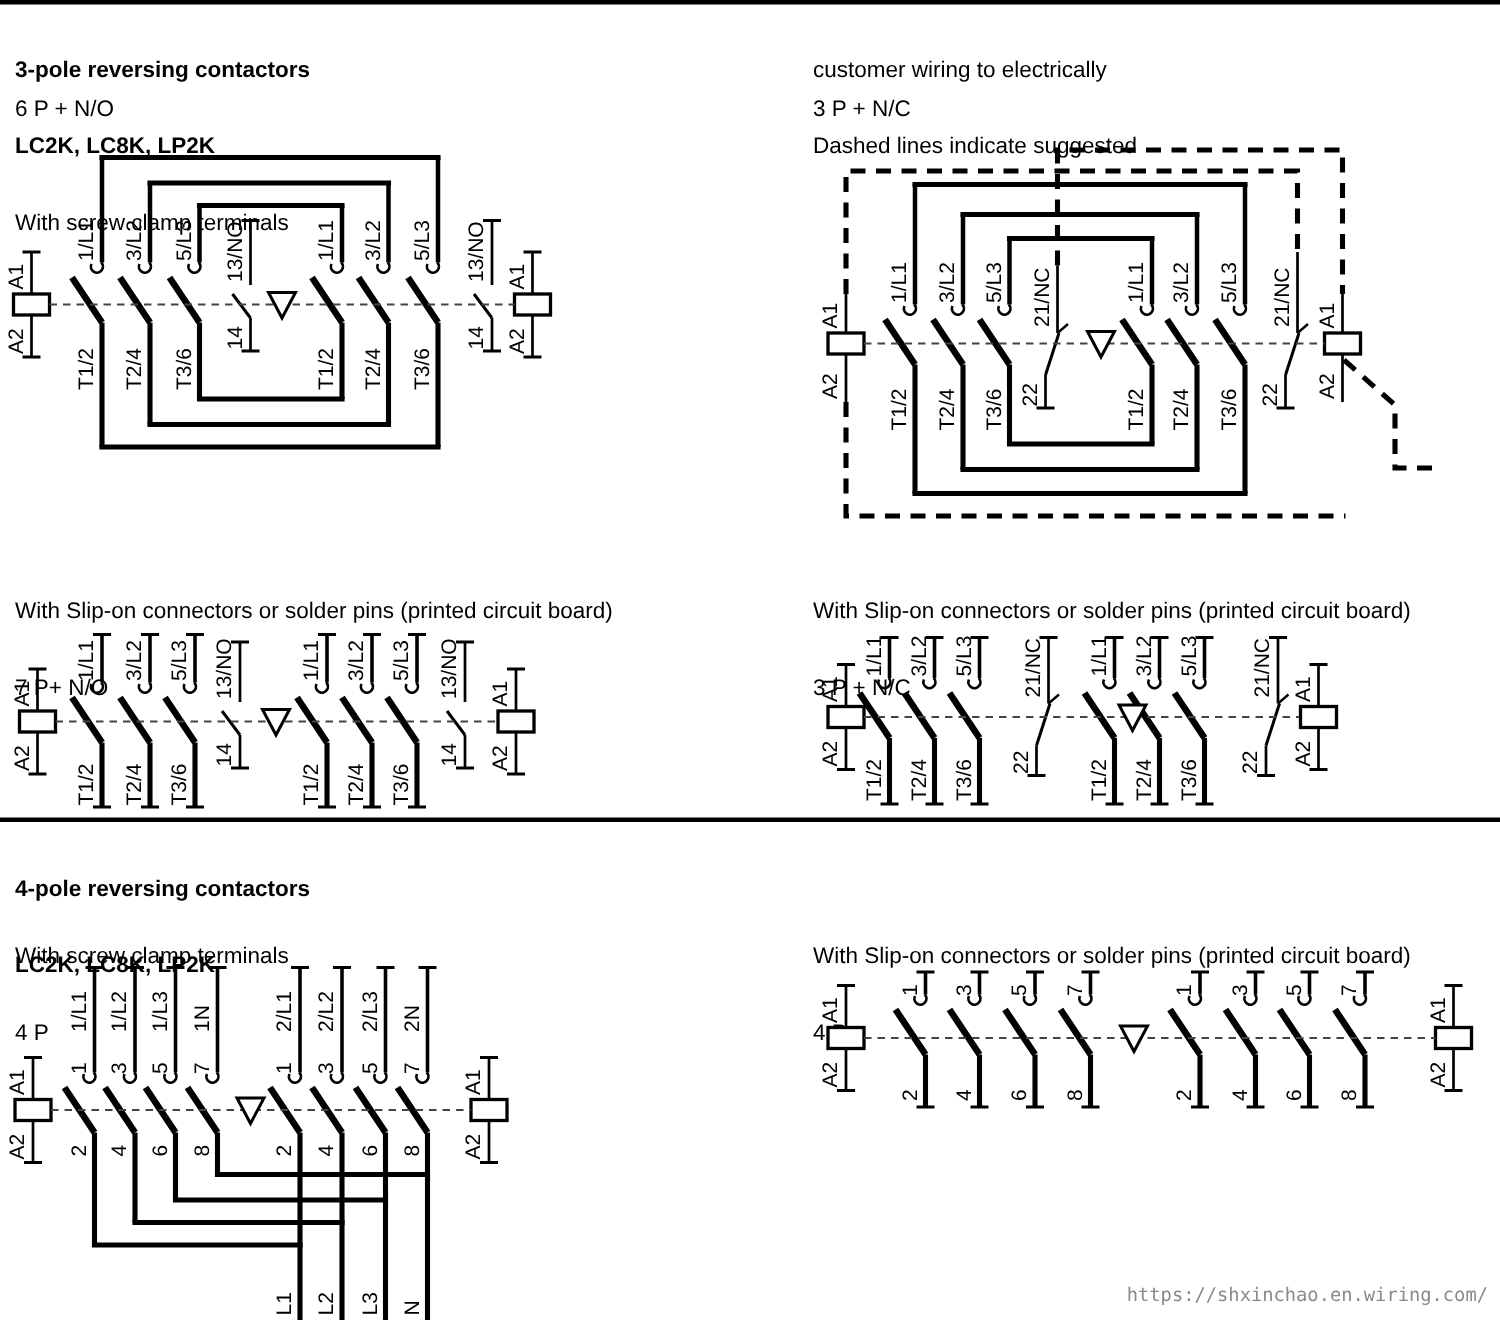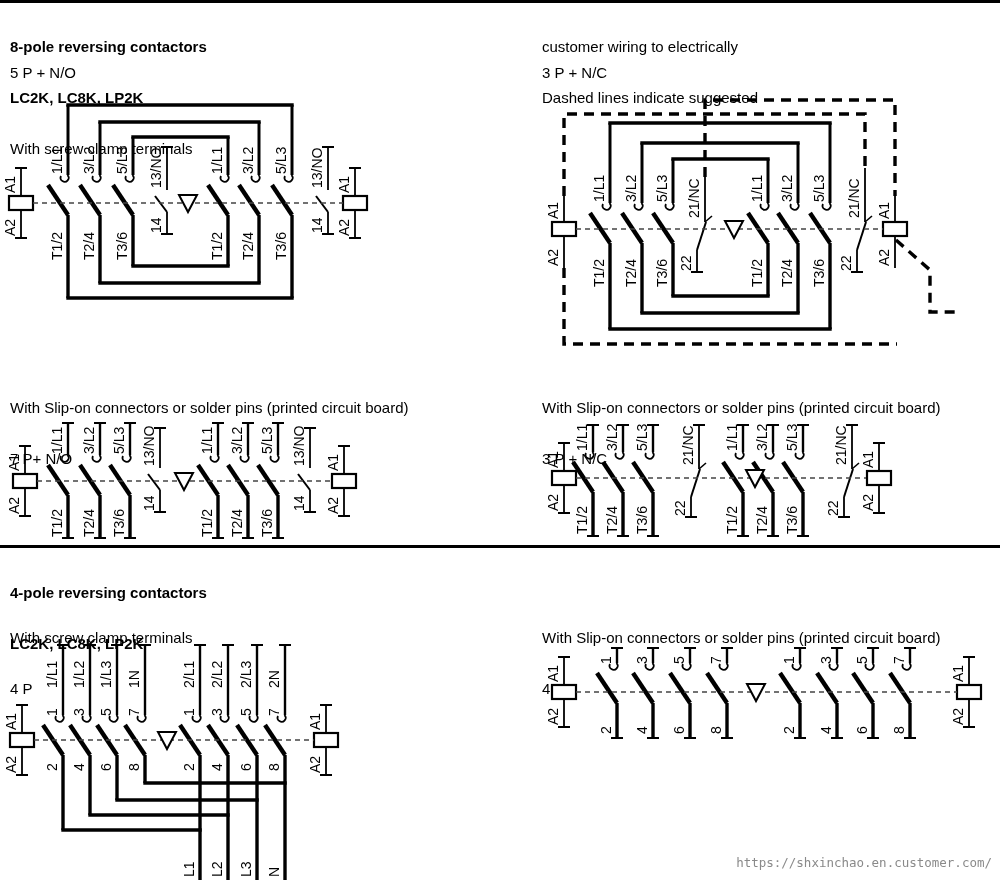--- a/index.html
+++ b/index.html
@@ -15,25 +15,25 @@
   .url{position:absolute;right:8px;top:855px;font-family:"DejaVu Sans Mono","Liberation Mono",monospace;
        font-size:12.5px;color:#8a8a8a;}
 </style>
 </head>
 <body>
 
 <div id="canvas">
   <div class="topline"></div>
 
   <div class="hdr" style="left:10px;top:4px">
-    <div class="b">8-pole reversing contactors</div>
+    <div class="b">3-pole reversing contactors</div>
     <div class="b">LC2K, LC8K, LP2K</div>
     <div>With screw clamp terminals</div>
   </div>
-  <div class="cfg" style="left:10px;top:64px">5 P + N/O</div>
+  <div class="cfg" style="left:10px;top:64px">6 P + N/O</div>
 
   <div class="hdr" style="left:542px;top:4px">
     <div>customer wiring to electrically</div>
     <div>Dashed lines indicate suggested</div>
   </div>
   <div class="cfg" style="left:542px;top:64px">3 P + N/C</div>
 
   <div class="hdr" style="left:10px;top:365px">
     <div>With Slip-on connectors or solder pins (printed circuit board)</div>
     <div>7 P+ N/O</div>
@@ -524,14 +524,14 @@
       <line x1="963" y1="657" x2="975" y2="657" stroke="#000" stroke-width="2"></line>
       <rect x="957" y="685" width="24" height="14" fill="#fff" stroke="#000" stroke-width="2.2"></rect>
       <line x1="969" y1="699" x2="969" y2="727" stroke="#000" stroke-width="1.8"></line>
       <line x1="963" y1="727" x2="975" y2="727" stroke="#000" stroke-width="2"></line>
       <text transform="translate(963 682) rotate(-90)" font-size="14">A1</text>
       <text transform="translate(963 725) rotate(-90)" font-size="14">A2</text>
       <line x1="576" y1="692" x2="957" y2="692" stroke="#444444" stroke-width="1.4" stroke-dasharray="5 4"></line>
       <path d="M 747 684 L 765 684 L 756 701 Z" fill="#fff" stroke="#000" stroke-width="2"></path>
     </svg>
 
-  <div class="url">https://shxinchao.en.customer.com/</div>
+  <div class="url">https://shxinchao.en.wiring.com/</div>
 </div>
 
 </body></html>

